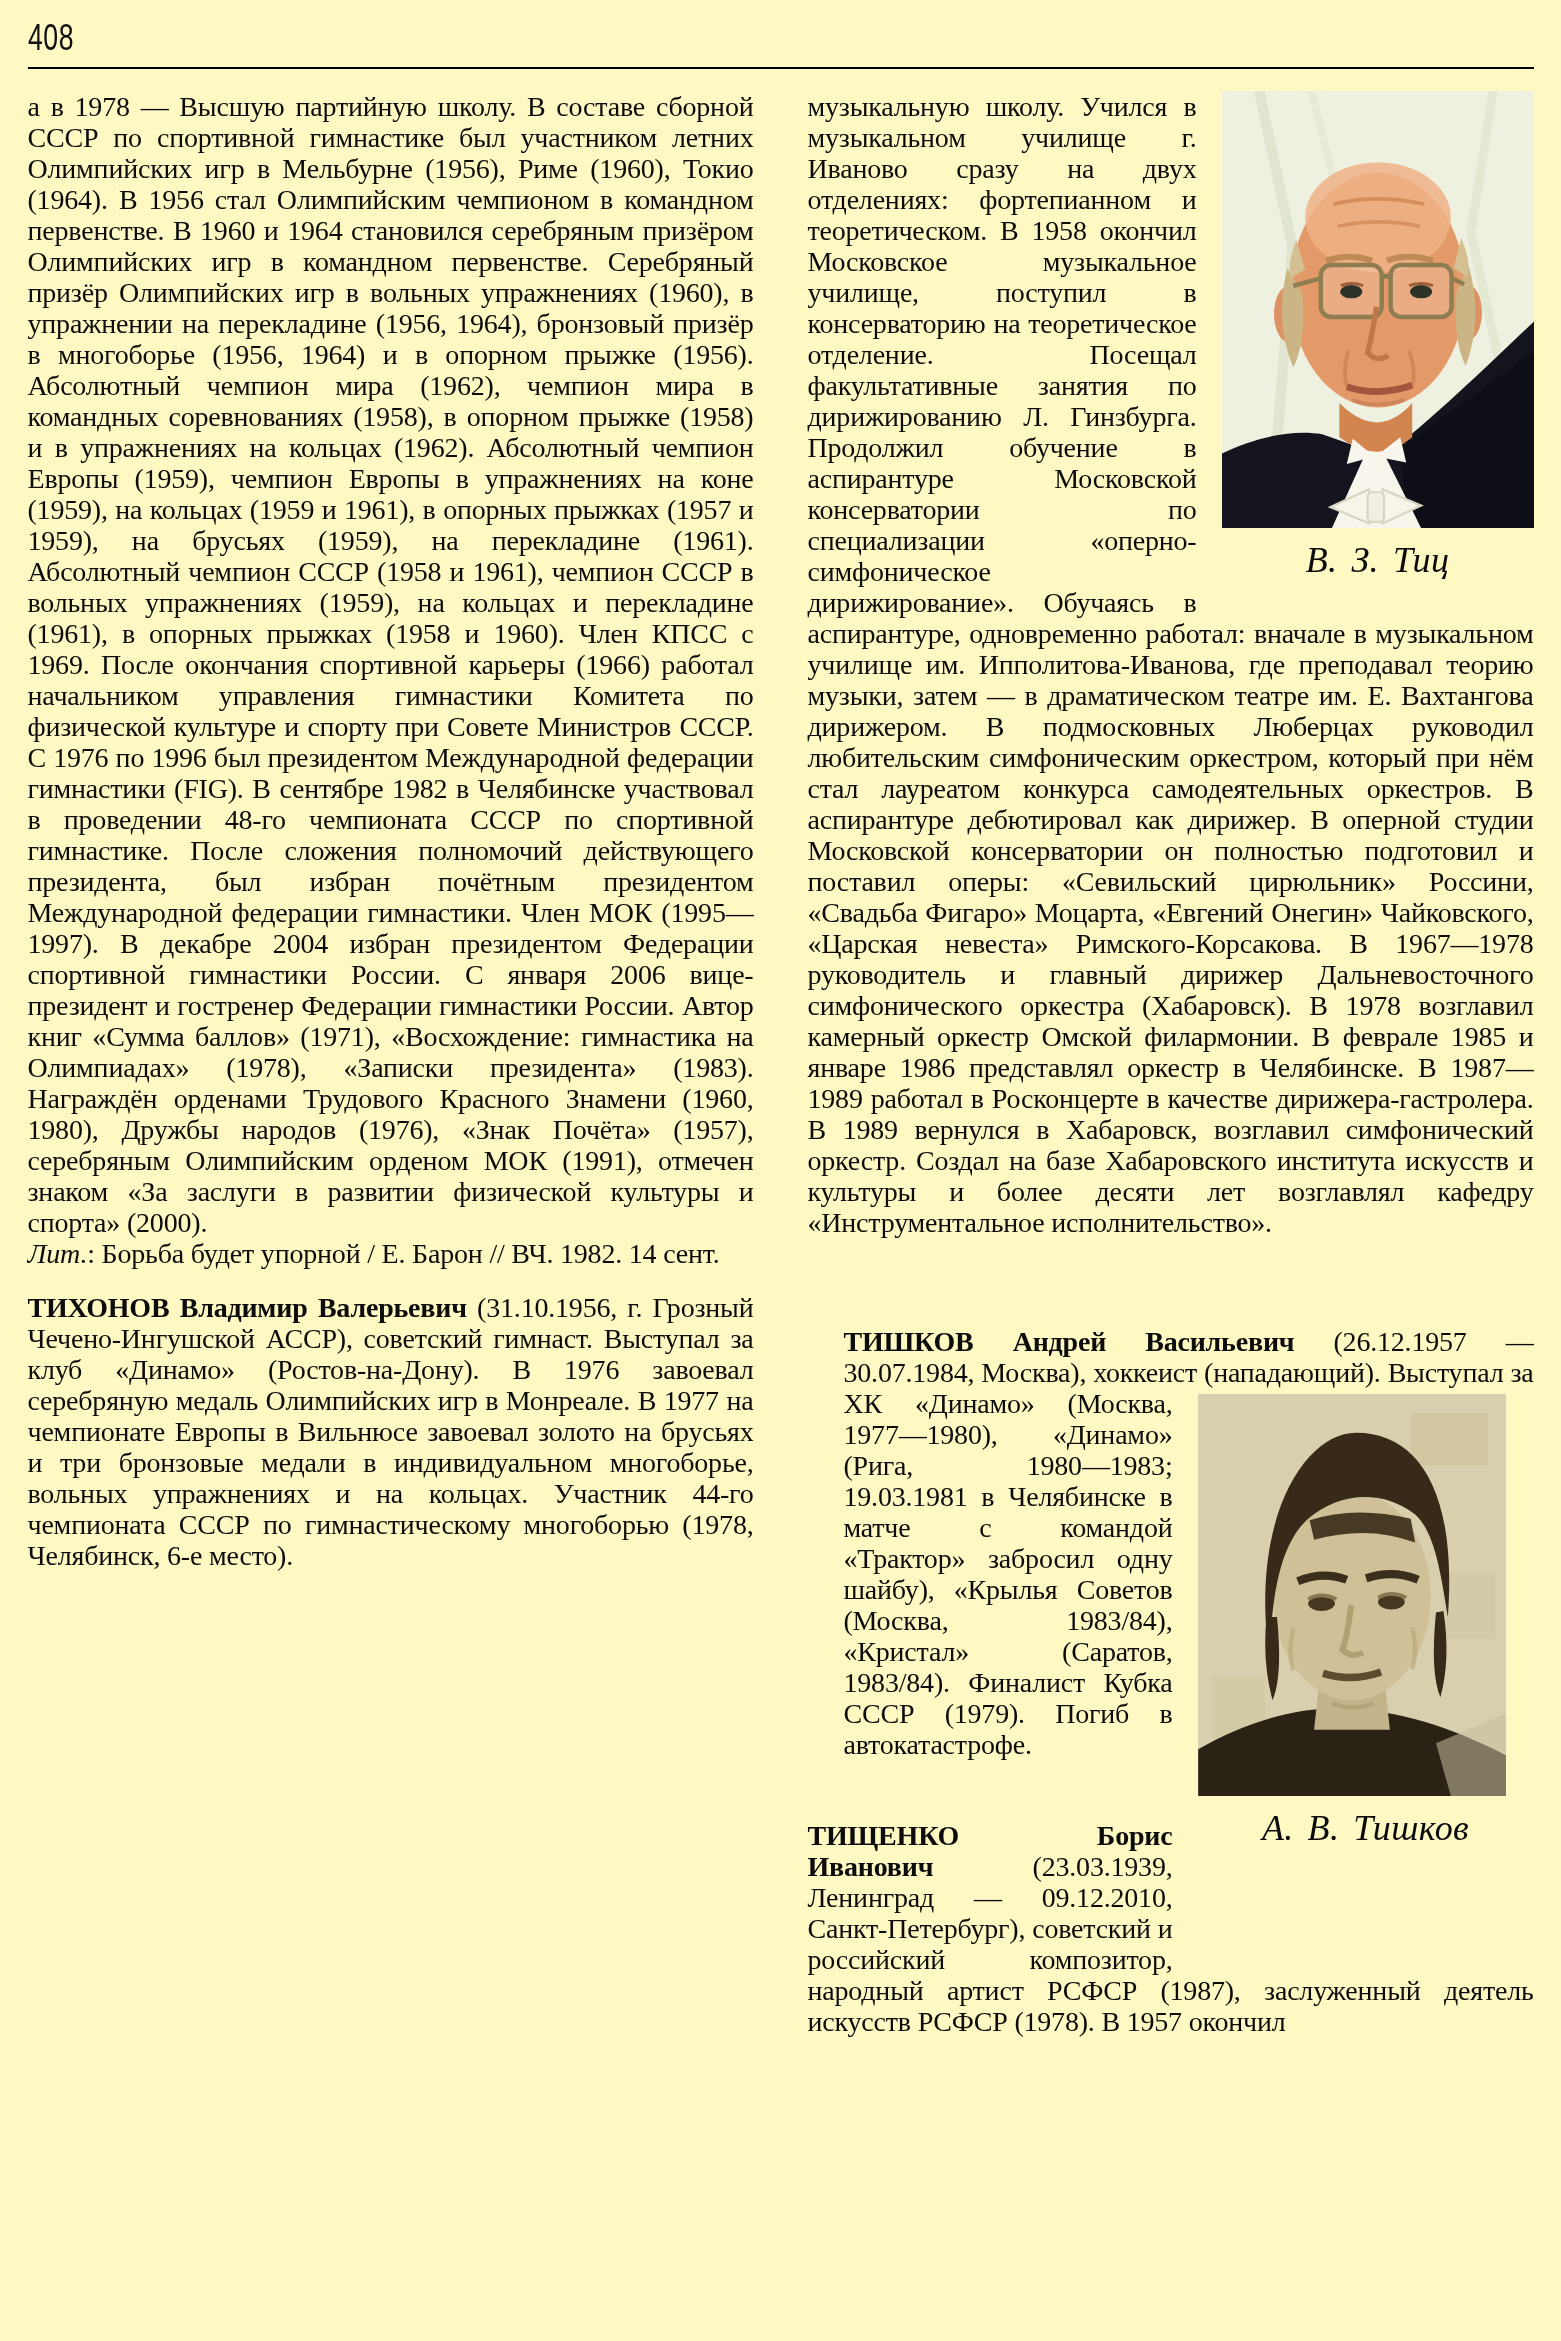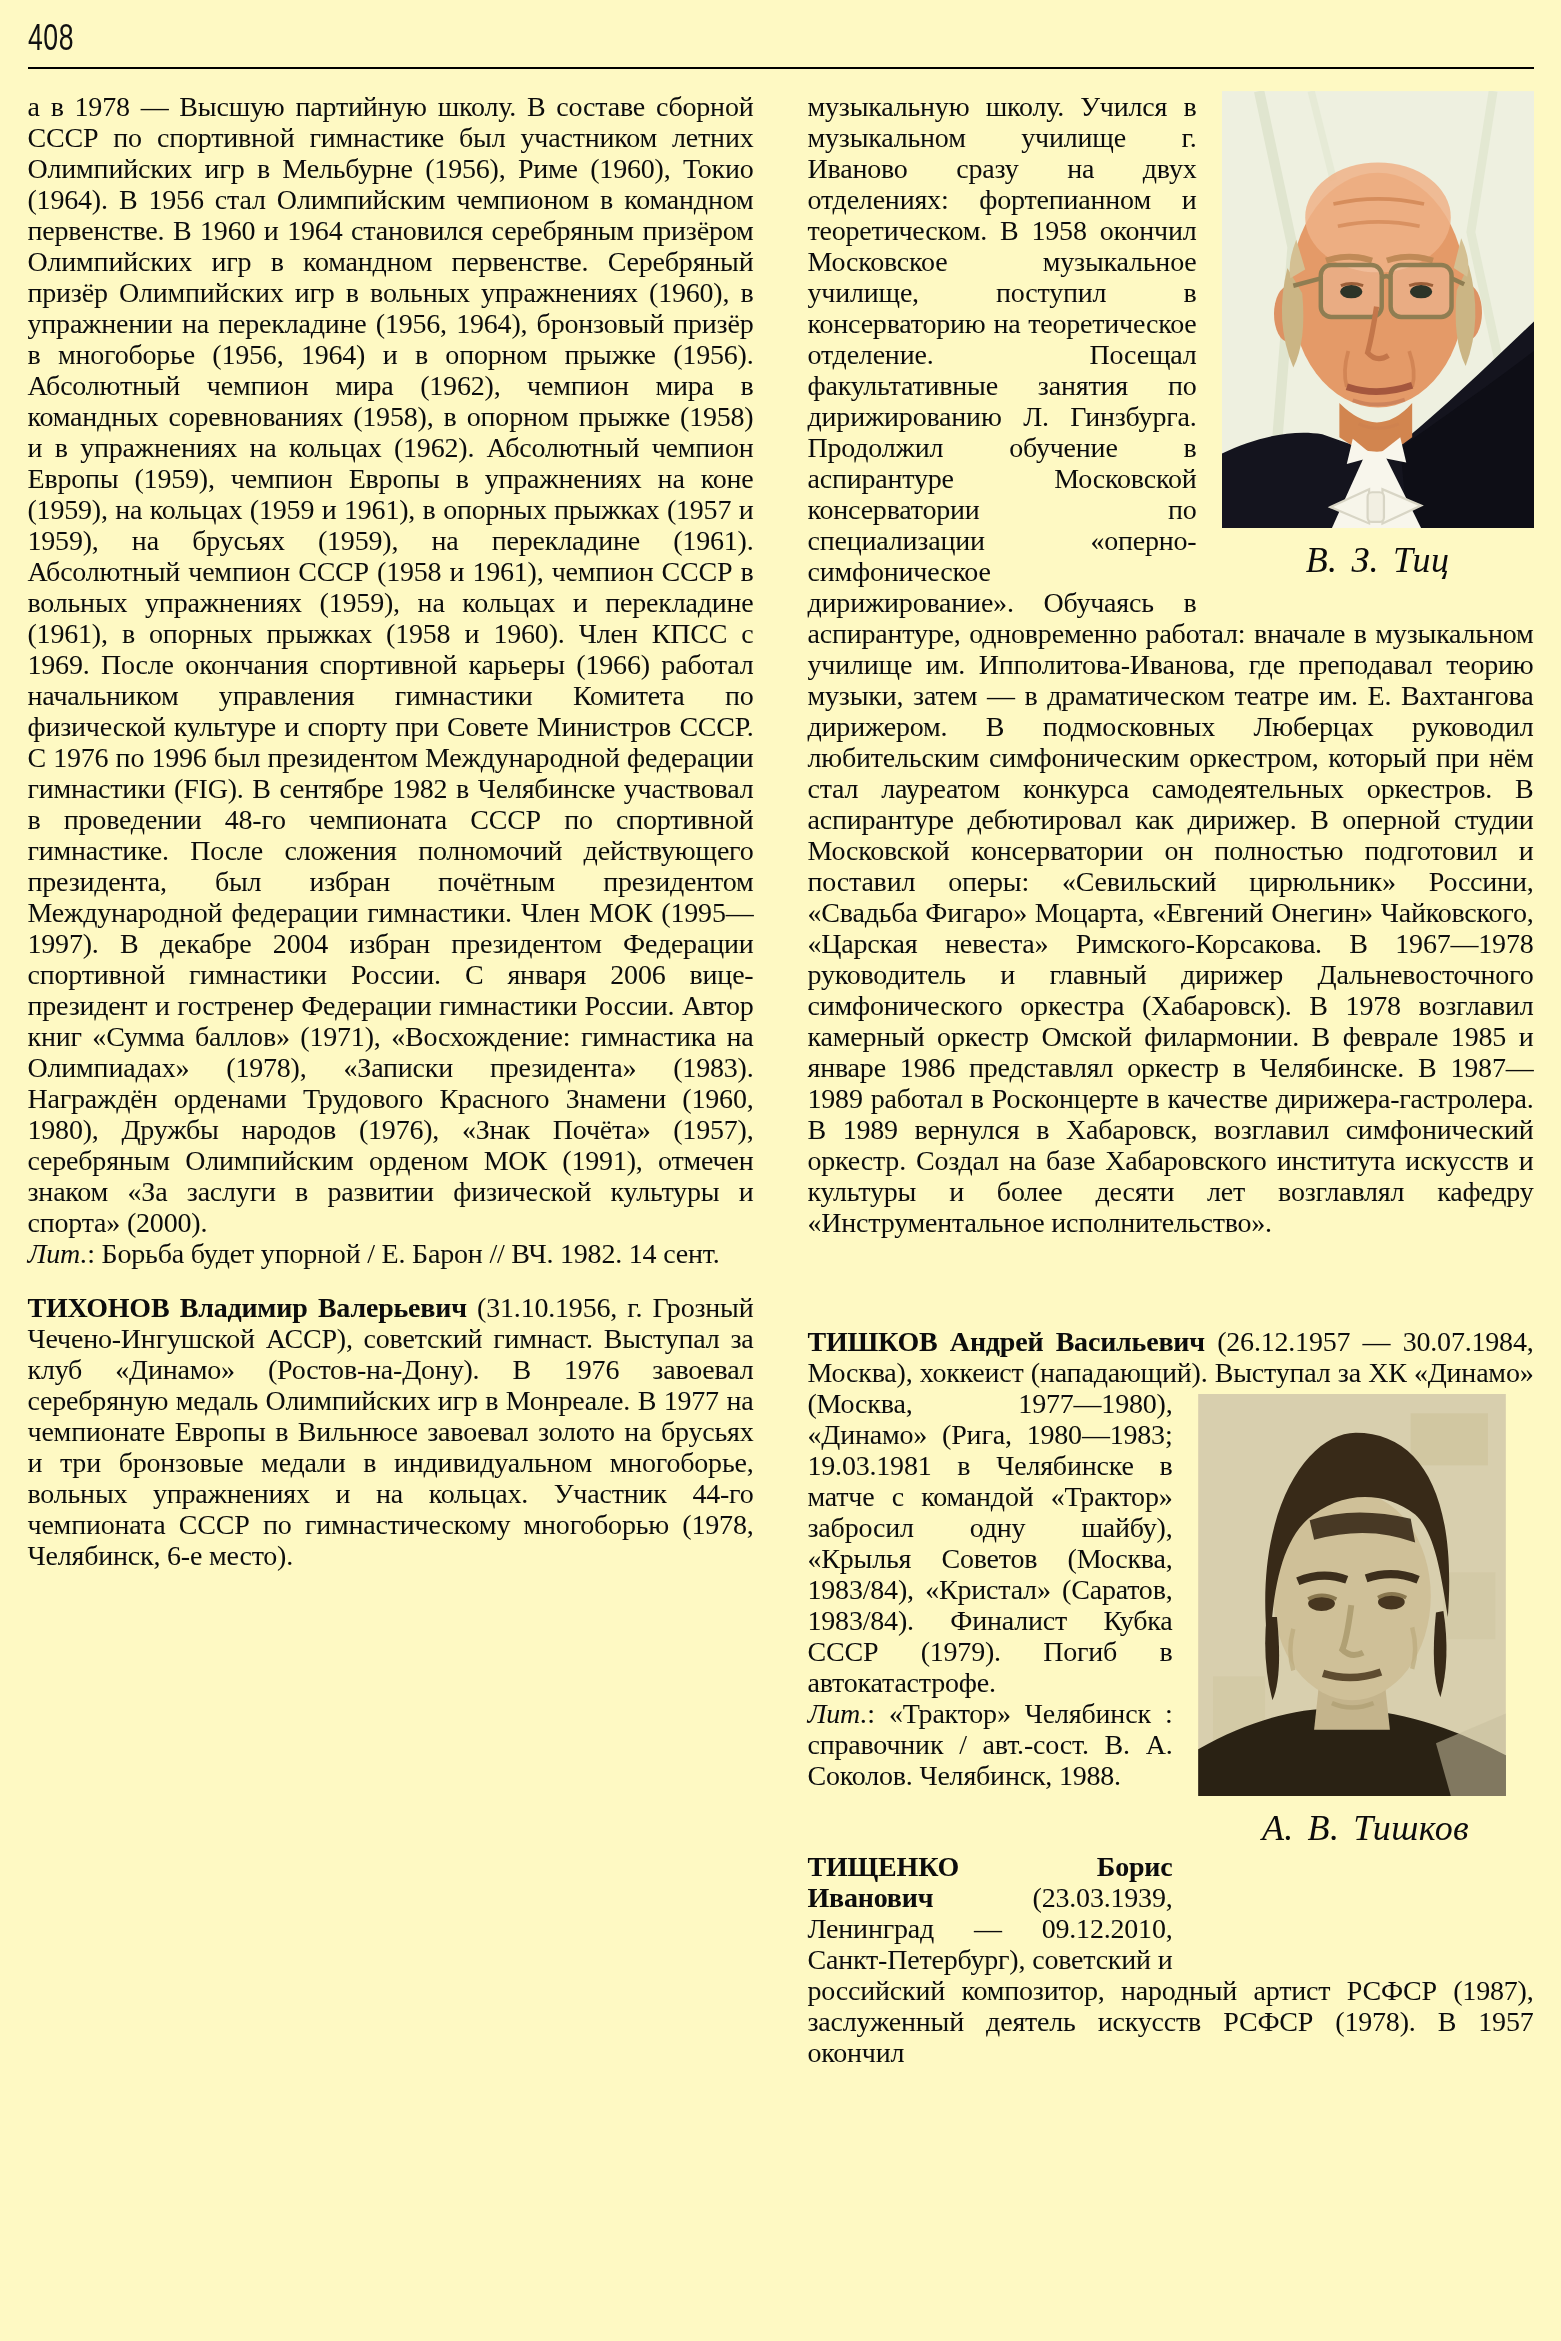--- a/index.html
+++ b/index.html
@@ -64,21 +64,21 @@
   .photo-caption {
     display: block;
     text-align: center;
     font-style: italic;
     font-size: 36px;
     line-height: 1.15;
     margin-top: 12px;
     word-spacing: 4.5px;
     letter-spacing: 0.4px;
   }
-  .article-tishkov { margin-top: 88px; }
+  .article-tishkov { margin-top: 88px; margin-left: 36px; }
   .article-tishchenko { margin-top: 60px; }
 </style>
 </head>
 <body>
 
 <div class="page">
 
   <div>
     <span class="page-num">408</span>
     <div class="header-rule"></div>
@@ -189,23 +189,20 @@
               <path d="M242,274 Q260,264 280,274" stroke="#8a7850" stroke-width="5" fill="none"></path>
               <path d="M206,284 Q200,330 194,344 Q206,356 222,348" stroke="#b0a074" stroke-width="8" fill="none"></path>
               <path d="M168,376 Q207,388 246,374" stroke="#5e4c30" stroke-width="10" fill="none"></path>
               <path d="M180,416 Q207,428 236,416" stroke="#b0a074" stroke-width="6" fill="none" opacity="0.8"></path>
               <path d="M128,316 Q120,346 128,372" stroke="#baa97c" stroke-width="6" fill="none" opacity="0.7"></path>
               <path d="M288,314 Q296,344 288,370" stroke="#baa97c" stroke-width="6" fill="none" opacity="0.7"></path>
             </svg>
             <span class="photo-caption">А. В. Тишков</span>
           </span><span>Выступал за ХК «Динамо» (Москва, 1977—1980), «Динамо» (Рига, 1980—1983; 19.03.1981 в Челябинске в матче с командой «Трактор» забросил одну шайбу), «Крылья Советов (Москва, 1983/84), «Кристал» (Саратов, 1983/84). Финалист Кубка СССР (1979). Погиб в автокатастрофе.</span>
       </p>
-      <p class="body-text">
-        <span class="lit-label">Лит.</span><span>: «Трактор» Челябинск : справочник / авт.-сост. В. А. Соколов. Челябинск, 1988.</span>
-      </p>
 
       <p class="body-text article article-tishchenko">
         <span class="headword">ТИЩЕНКО Борис Иванович</span><span> (23.03.1939, Ленинград — 09.12.2010, Санкт-Петербург), советский и российский композитор, народный артист РСФСР (1987), заслуженный деятель искусств РСФСР (1978). В 1957 окончил</span>
       </p>
 
     </div>
   </div>
 </div>
 
 

